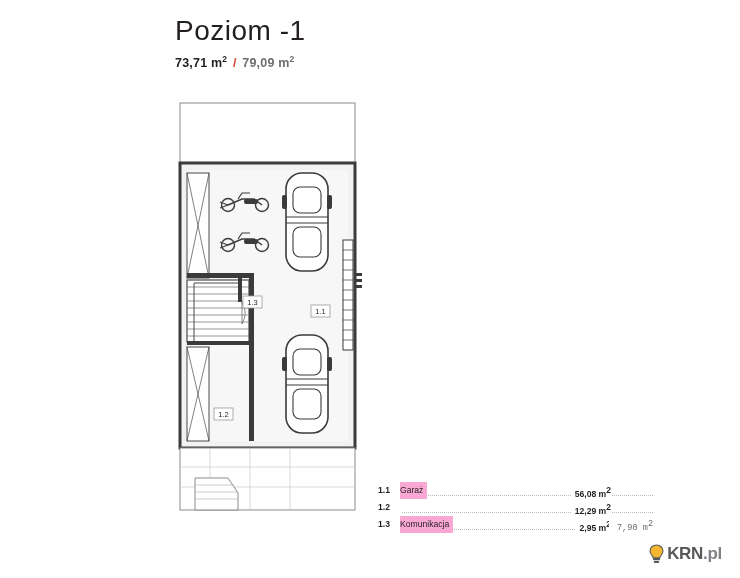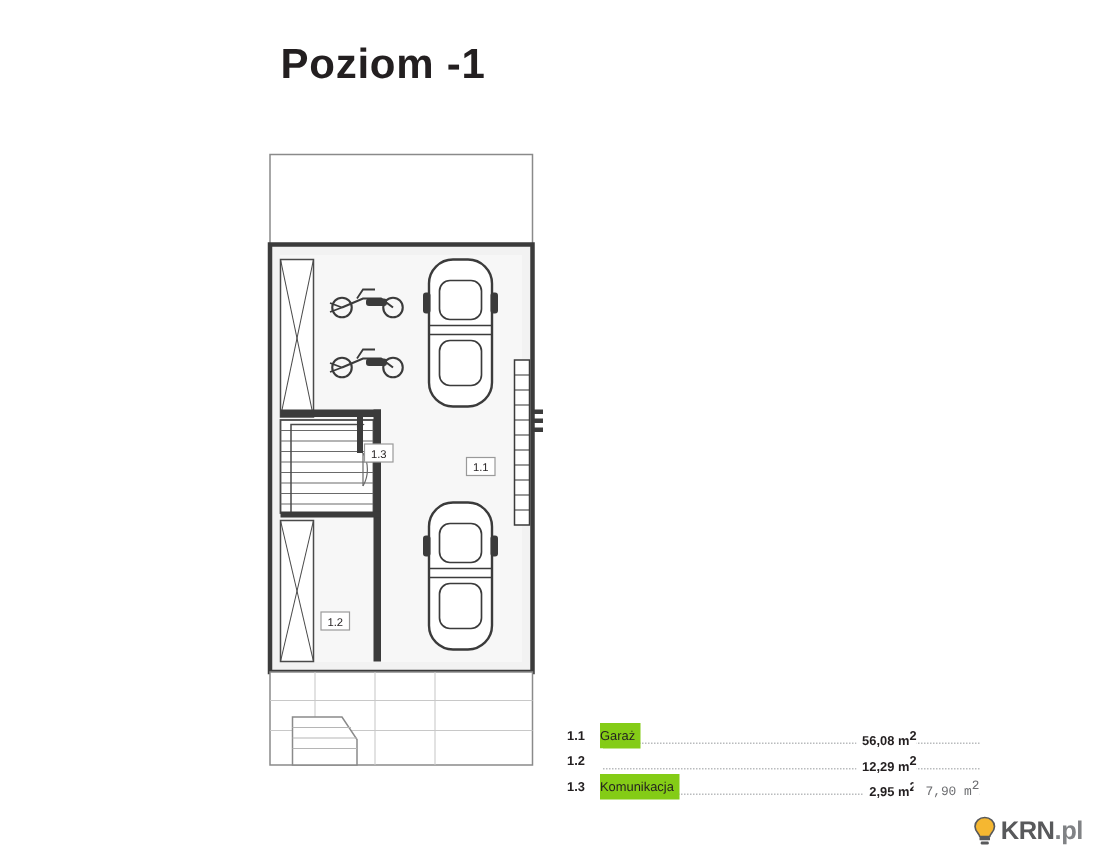--- a/index.html
+++ b/index.html
@@ -18,24 +18,24 @@
 
   
   #title-block {
     position: absolute;
     left: 175px;
     top: 14px;
     width: 420px;
   }
   #floor-title {
     font-size: 28px;
-    font-weight: bold;
+    font-weight: normal;
     letter-spacing: 0.5px;
     line-height: 34px;
-    margin: 12px;
+    margin: 0;
     color: #231f20;
   }
   #area-line {
     margin-top: 6px;
     font-size: 12.5px;
     font-weight: bold;
     color: #231f20;
     letter-spacing: 0.2px;
   }
   #area-line .sep {
@@ -95,21 +95,21 @@
     text-align: left;
     font-weight: bold;
     background: #fff;
     z-index: 1;
     padding-right: 2px;
   }
   .legend-row .lg-name {
     position: absolute;
     left: 22px;
     top: 0;
-    background: #84cc16;
+    background: #f9a8d4;
     padding-right: 4px;
     z-index: 1;
   }
   .legend-row .lg-area {
     position: absolute;
     right: 42px;
     top: 0;
     background: #fff;
     padding-left: 4px;
     font-weight: bold;
@@ -151,20 +151,25 @@
   #logo .logo-text .dotpl {
     color: #808285;
     font-weight: bold;
   }
 </style>
 </head>
 <body>
 
 <div id="title-block">
   <div id="floor-title">Poziom -1</div>
+  <div id="area-line">
+    <span><span>73,71 m</span><span class="sup">2</span></span>
+    <span class="sep">/</span>
+    <span class="secondary"><span>79,09 m</span><span class="sup">2</span></span>
+  </div>
 </div>
 
 <div id="plan-wrap">
   <svg id="plan-svg" width="260" height="430" viewBox="0 0 260 430" xmlns="http://www.w3.org/2000/svg">
 
     <rect x="30" y="8" width="175" height="60" fill="#ffffff" stroke="#8a8a8a" stroke-width="1"></rect>
 
     <rect x="30" y="68" width="175" height="285" fill="#f2f2f2" stroke="#3b3b3b" stroke-width="3"></rect>
 
     <rect x="37" y="75" width="161" height="271" fill="#fafafa" stroke="none"></rect>

